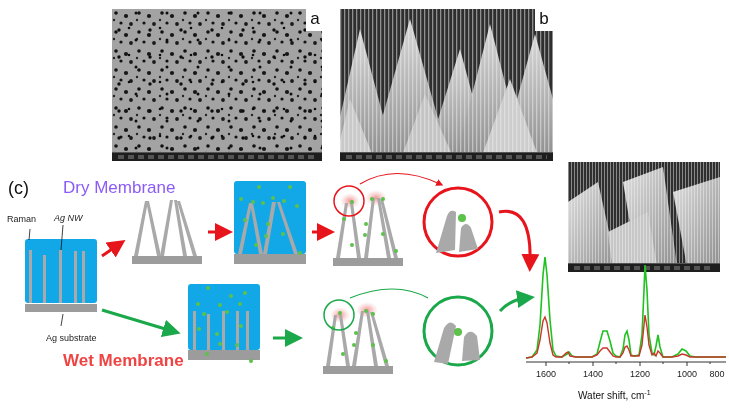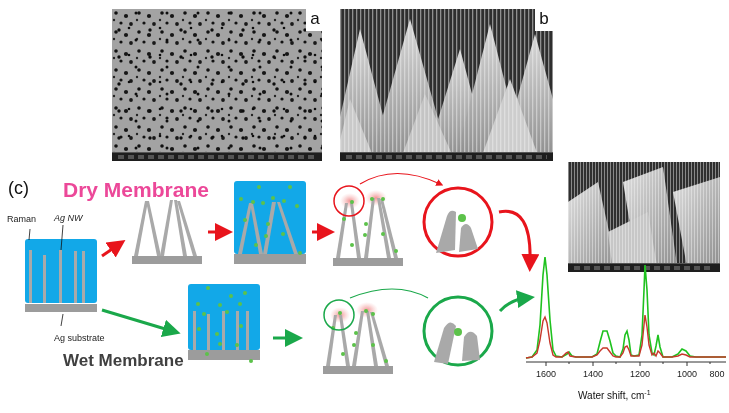--- a/index.html
+++ b/index.html
@@ -4,22 +4,22 @@
 <style>
   html,body{margin:0;padding:0;background:#ffffff;}
   body{width:729px;height:413px;position:relative;overflow:hidden;font-family:"Liberation Sans",sans-serif;}
   .abs{position:absolute;}
   .sem{position:absolute;overflow:hidden;}
   .sem-bar{position:absolute;left:0;right:0;bottom:0;height:8px;background:#1e1e1e;border-top:1px solid #555;}
   .sem-bar .ticks{position:absolute;left:6px;right:6px;top:2px;height:4px;
     background:repeating-linear-gradient(90deg,#8a8a8a 0 6px,transparent 6px 10px);opacity:.5;}
   .panel-letter{position:absolute;background:#fff;color:#111;font-size:17px;line-height:20px;width:18px;height:22px;text-align:center;}
   .label-c{font-size:18px;color:#111;}
-  .title-dry{color:#ec4899;font-weight:bold;font-size:21px;}
-  .title-wet{color:#404040;font-weight:bold;font-size:17px;}
+  .title-dry{color:#8b5cf6;font-weight:normal;font-size:17px;}
+  .title-wet{color:#ef4444;font-weight:bold;font-size:17px;}
   .small-label{font-size:9px;color:#222;}
   .axis-label{font-size:10px;color:#111;}
   .tick-label{font-size:9px;color:#222;}
 </style>
 </head>
 <body>
 
 <div class="sem" style="left:112px;top:9px;width:210px;height:152px;background:#9a9a9a;">
   <svg width="210" height="152">
     <defs>
@@ -73,21 +73,21 @@
       <div class="ticks"></div>
     </div>
 </div>
 <div class="panel-letter" style="left:535px;top:9px;">b</div>
 
 <div class="abs label-c" style="left:8px;top:178px;">(c)</div>
 <div class="abs title-dry" style="left:63px;top:178px;">Dry Membrane</div>
 <div class="abs title-wet" style="left:63px;top:351px;">Wet Membrane</div>
 <div class="abs small-label" style="left:7px;top:214px;">Raman</div>
 <div class="abs small-label" style="left:54px;top:213px;font-style:italic;">Ag NW</div>
-<div class="abs small-label" style="left:46px;top:333px;margin-left:8px;">Ag substrate</div>
+<div class="abs small-label" style="left:46px;top:333px;">Ag substrate</div>
 
 <svg class="abs" style="left:0;top:0;" width="729" height="413">
   <defs>
     <radialGradient id="hot" cx="50%" cy="50%" r="50%">
       <stop offset="0" stop-color="#f08080" stop-opacity=".85"></stop>
       <stop offset="1" stop-color="#f4b0b0" stop-opacity="0"></stop>
     </radialGradient>
     <marker id="arrRed" markerWidth="6" markerHeight="6" refX="3" refY="3" orient="auto">
       <path d="M0,0 L6,3 L0,6 z" fill="#e8141c"></path>
     </marker>

